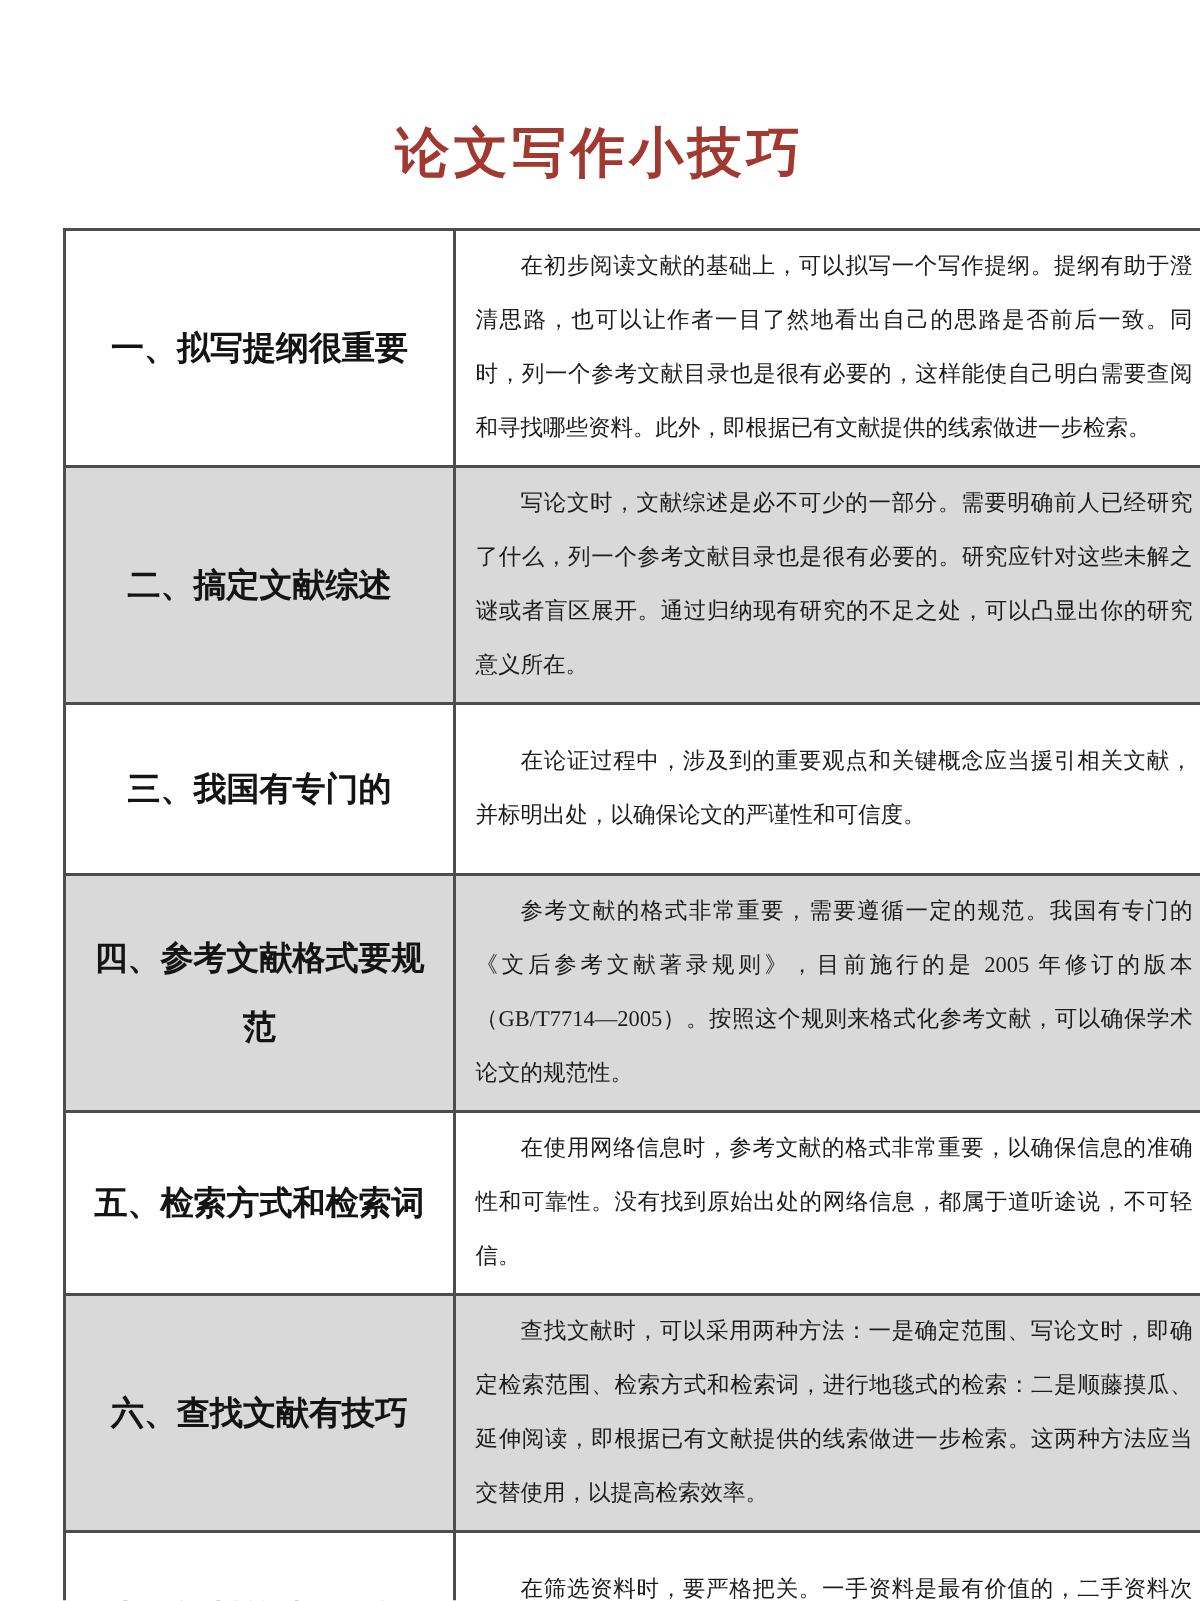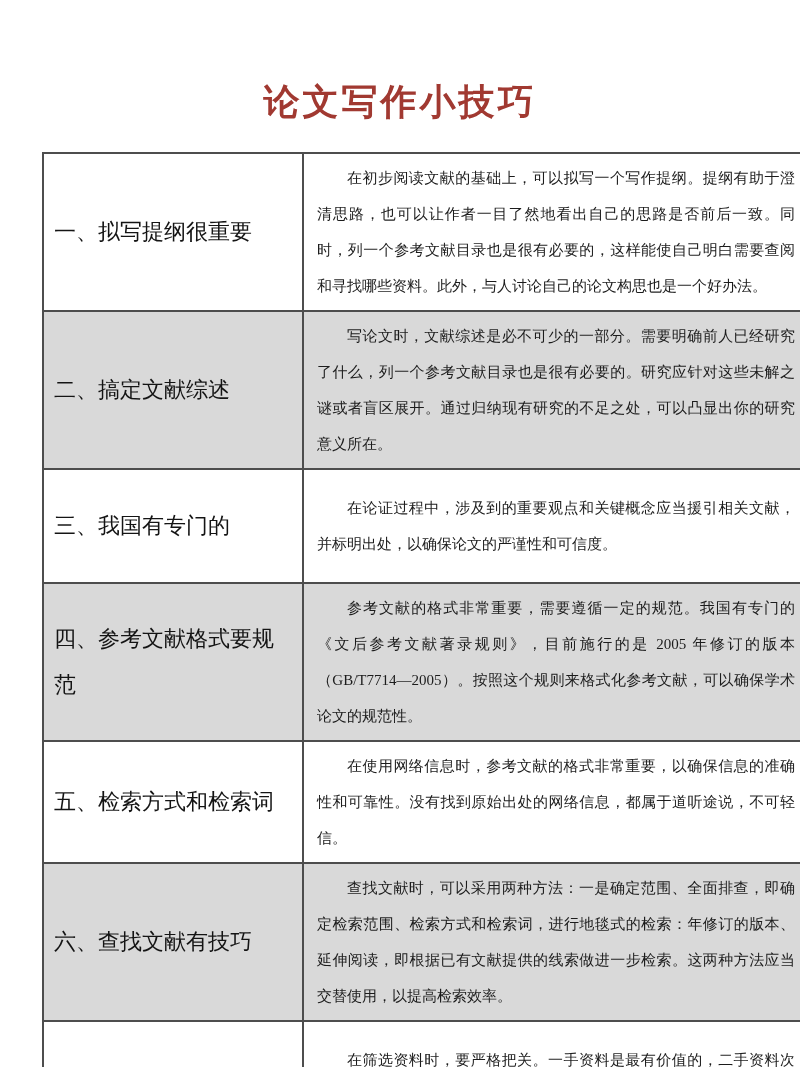--- a/index.html
+++ b/index.html
@@ -33,21 +33,22 @@
     width: 716px;
     border-collapse: collapse;
     table-layout: fixed;
   }
   table.tips-table td {
     border: 2px solid #4d4d4d;
     vertical-align: middle;
   }
   td.head-cell {
     width: 238px;
-    font-weight: normal;
+    text-align: center;
+    font-weight: bold;
     font-size: 22px;
     color: #141414;
     line-height: 46px;
     padding: 4px 10px;
   }
   td.body-cell {
     width: 478px;
     vertical-align: top;
     font-size: 15px;
     color: #1c1c1c;
@@ -74,21 +75,21 @@
 
 <div class="page">
 
   <h1 class="doc-title">论文写作小技巧</h1>
 
   <table class="tips-table">
     <tbody>
       <tr class="row-white r1">
         <td class="head-cell">一、拟写提纲很重要</td>
         <td class="body-cell">
-          <p>在初步阅读文献的基础上，可以拟写一个写作提纲。提纲有助于澄清思路，也可以让作者一目了然地看出自己的思路是否前后一致。同时，列一个参考文献目录也是很有必要的，这样能使自己明白需要查阅和寻找哪些资料。此外，与人讨论自己的论文构思也是一个好办法。</p>
+          <p>在初步阅读文献的基础上，可以拟写一个写作提纲。提纲有助于澄清思路，也可以让作者一目了然地看出自己的思路是否前后一致。同时，列一个参考文献目录也是很有必要的，这样能使自己明白需要查阅和寻找哪些资料。此外，即根据已有文献提供的线索做进一步检索。</p>
         </td>
       </tr>
       <tr class="row-gray r2">
         <td class="head-cell">二、搞定文献综述</td>
         <td class="body-cell">
           <p>写论文时，文献综述是必不可少的一部分。需要明确前人已经研究了什么，列一个参考文献目录也是很有必要的。研究应针对这些未解之谜或者盲区展开。通过归纳现有研究的不足之处，可以凸显出你的研究意义所在。</p>
         </td>
       </tr>
       <tr class="row-white r3">
         <td class="head-cell">三、我国有专门的</td>
@@ -104,21 +105,21 @@
       </tr>
       <tr class="row-white r5">
         <td class="head-cell">五、检索方式和检索词</td>
         <td class="body-cell">
           <p>在使用网络信息时，参考文献的格式非常重要，以确保信息的准确性和可靠性。没有找到原始出处的网络信息，都属于道听途说，不可轻信。</p>
         </td>
       </tr>
       <tr class="row-gray r6">
         <td class="head-cell">六、查找文献有技巧</td>
         <td class="body-cell">
-          <p>查找文献时，可以采用两种方法：一是确定范围、全面排查，即确定检索范围、检索方式和检索词，进行地毯式的检索：年修订的版本、延伸阅读，即根据已有文献提供的线索做进一步检索。这两种方法应当交替使用，以提高检索效率。</p>
+          <p>查找文献时，可以采用两种方法：一是确定范围、写论文时，即确定检索范围、检索方式和检索词，进行地毯式的检索：二是顺藤摸瓜、延伸阅读，即根据已有文献提供的线索做进一步检索。这两种方法应当交替使用，以提高检索效率。</p>
         </td>
       </tr>
       <tr class="row-white r7">
         <td class="head-cell">七、资料筛选要严格</td>
         <td class="body-cell">
           <p>在筛选资料时，要严格把关。一手资料是最有价值的，二手资料次之，而三手资料则可能缺乏准确性和可靠性，因此需要谨慎选择。</p>
         </td>
       </tr>
     </tbody>
   </table>

